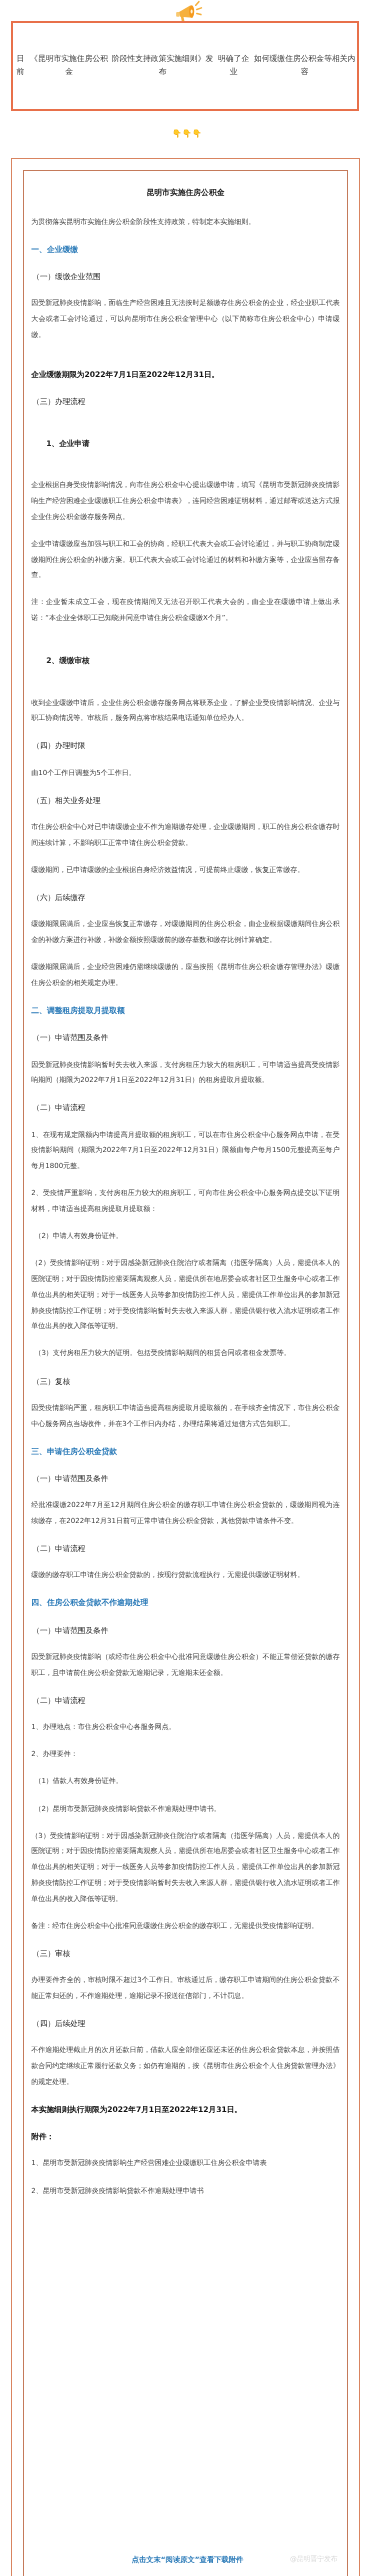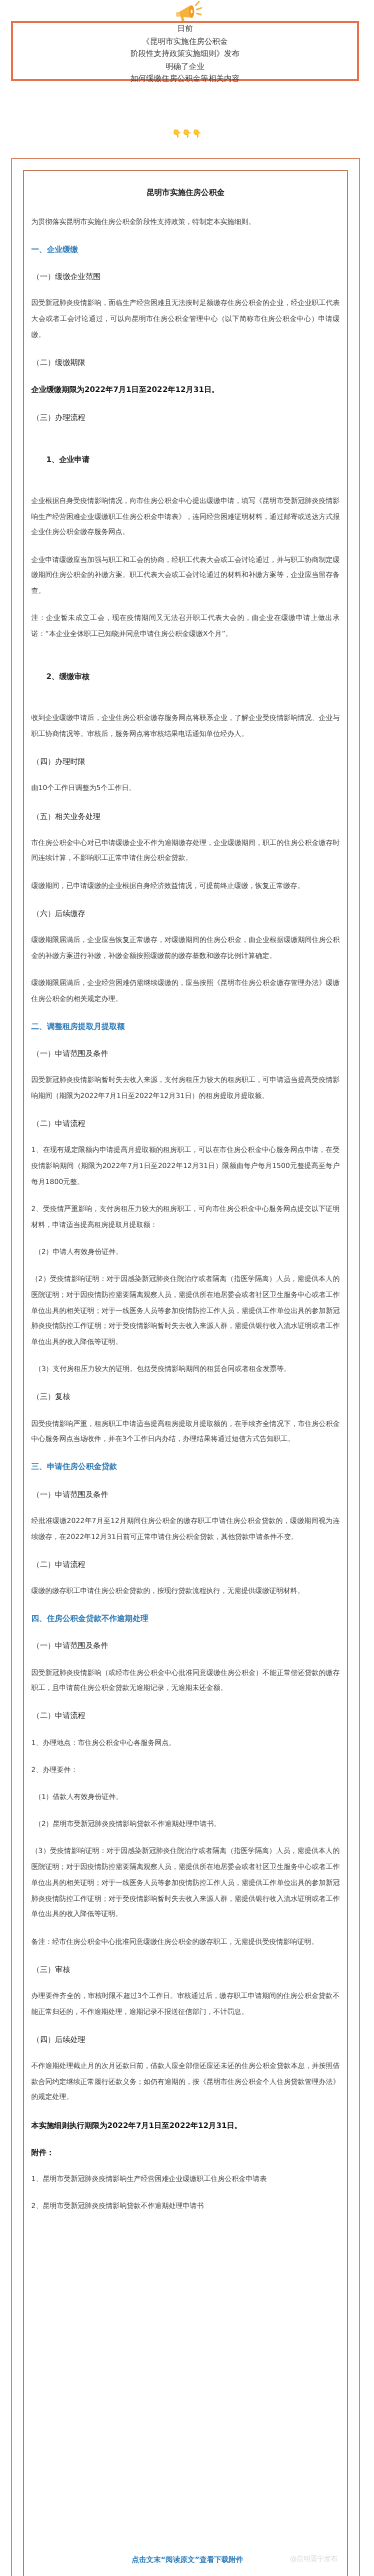--- a/index.html
+++ b/index.html
@@ -2,23 +2,23 @@
 <html style="font-size:8.4px"><head>
 <meta charset="utf-8">
 <style>
   html, body { margin: 0; padding: 0; background: #ffffff; }
   body { width: 375px; font-family: "DejaVu Sans", "Liberation Sans", sans-serif; color: #333333; }
   .page { position: relative; width: 375px; height: 2576px; }
 
   .megaphone { position: absolute; left: 172px; top: 0; width: 31px; height: 23px; }
 
   .intro-box {
-    position: absolute; left: 11px; top: 21px; width: 348px; height: 60px;
+    position: absolute; left: 11px; top: 21px; width: 348px; height: 90px;
     border: 2.1px solid #e8704a; box-sizing: border-box;
-    display: flex; flex-direction: column; align-items: center; justify-content: space-between;
+    display: flex; flex-direction: row; align-items: center; justify-content: flex-end;
   }
   .intro-box .line { font-size: 7.8px; line-height: 12.6px; color: #3a3a3a; text-align: center; }
 
   .pointers { position: absolute; left: 0; width: 375px; top: 129px; text-align: center; font-size: 7.8px; letter-spacing: 0.5px; }
 
   .doc-outer {
     position: absolute; left: 11px; top: 158px; width: 349px; height: 2568px;
     border: 1px solid #d98460; box-sizing: border-box; padding: 11px;
   }
   .doc-inner {
@@ -71,21 +71,20 @@
       <div class="gap-m"></div>
       <p class="p">为贯彻落实昆明市实施住房公积金阶段性支持政策，特制定本实施细则。</p>
       <div class="gap-s"></div>
 
       <p class="sec">一、企业缓缴</p>
       <div class="gap-s"></div>
       <p class="sub">（一）缓缴企业范围</p>
       <div class="gap-s"></div>
       <p class="p">因受新冠肺炎疫情影响，面临生产经营困难且无法按时足额缴存住房公积金的企业，经企业职工代表大会或者工会讨论通过，可以向昆明市住房公积金管理中心（以下简称市住房公积金中心）申请缓缴。</p>
       <div class="gap-s"></div>
-      <p class="sub">（二）缓缴期限</p>
       <div class="gap-s"></div>
       <p class="strong-p">企业缓缴期限为2022年7月1日至2022年12月31日。</p>
       <div class="gap-s"></div>
       <p class="sub">（三）办理流程</p>
       <div class="gap-s"></div>
       <p class="step">1、企业申请</p>
       <div class="gap-s"></div>
       <p class="p">企业根据自身受疫情影响情况，向市住房公积金中心提出缓缴申请，填写《昆明市受新冠肺炎疫情影响生产经营困难企业缓缴职工住房公积金申请表》，连同经营困难证明材料，通过邮寄或送达方式报企业住房公积金缴存服务网点。</p>
       <div class="gap-s"></div>
       <p class="p">企业申请缓缴应当加强与职工和工会的协商，经职工代表大会或工会讨论通过，并与职工协商制定缓缴期间住房公积金的补缴方案。职工代表大会或工会讨论通过的材料和补缴方案等，企业应当留存备查。</p>

